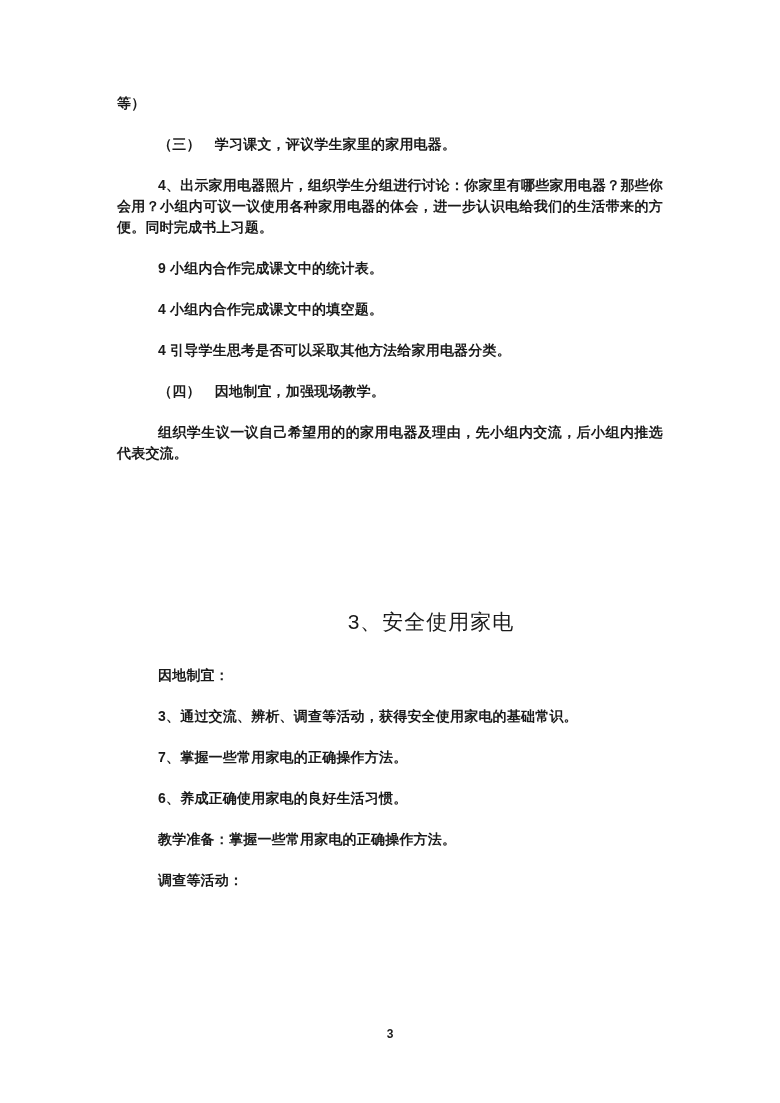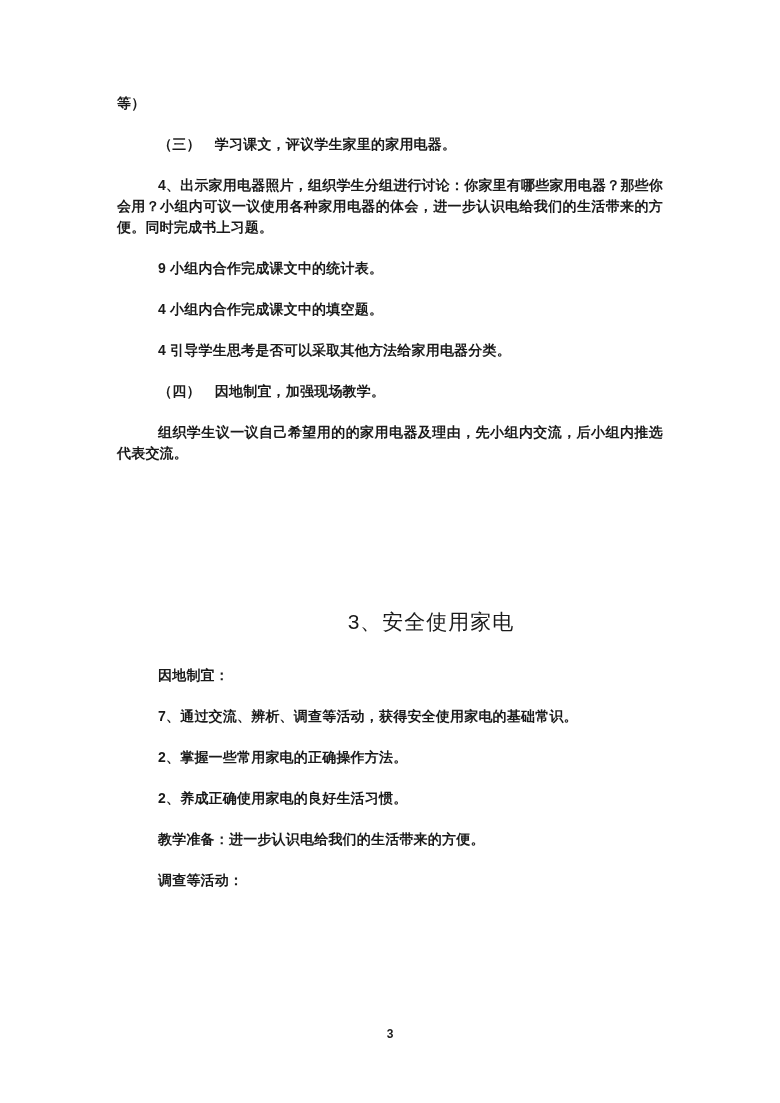--- a/index.html
+++ b/index.html
@@ -66,20 +66,20 @@
       <p class="para plain">等）</p>
       <p class="para indent">（三）　学习课文，评议学生家里的家用电器。</p>
       <p class="para indent">4、出示家用电器照片，组织学生分组进行讨论：你家里有哪些家用电器？那些你会用？小组内可议一议使用各种家用电器的体会，进一步认识电给我们的生活带来的方便。同时完成书上习题。</p>
       <p class="para indent">9 小组内合作完成课文中的统计表。</p>
       <p class="para indent">4 小组内合作完成课文中的填空题。</p>
       <p class="para indent">4 引导学生思考是否可以采取其他方法给家用电器分类。</p>
       <p class="para indent">（四）　因地制宜，加强现场教学。</p>
       <p class="para indent">组织学生议一议自己希望用的的家用电器及理由，先小组内交流，后小组内推选代表交流。</p>
       <p class="para title">3、安全使用家电</p>
       <p class="para indent">因地制宜：</p>
-      <p class="para indent">7、通过交流、辨析、调查等活动，获得安全使用家电的基础常识。</p>
-      <p class="para indent">2、掌握一些常用家电的正确操作方法。</p>
-      <p class="para indent">2、养成正确使用家电的良好生活习惯。</p>
-      <p class="para indent">教学准备：进一步认识电给我们的生活带来的方便。</p>
+      <p class="para indent">3、通过交流、辨析、调查等活动，获得安全使用家电的基础常识。</p>
+      <p class="para indent">7、掌握一些常用家电的正确操作方法。</p>
+      <p class="para indent">6、养成正确使用家电的良好生活习惯。</p>
+      <p class="para indent">教学准备：掌握一些常用家电的正确操作方法。</p>
       <p class="para indent">调查等活动：</p>
     </div>
   <div class="page-number">3</div>
 </div>
 
 </body></html>

